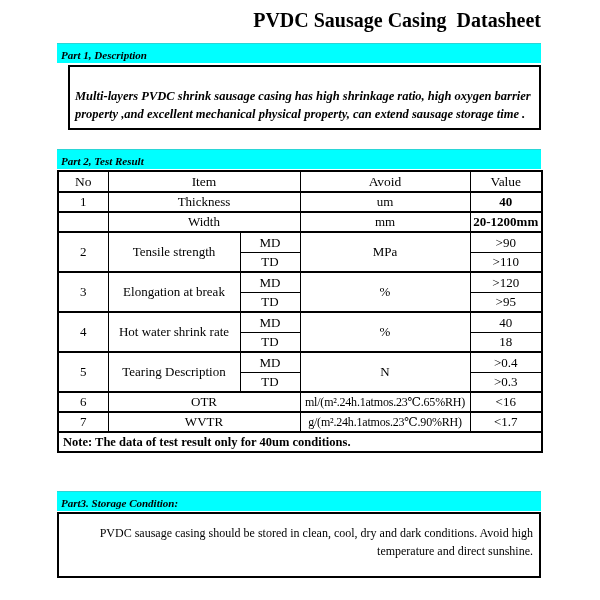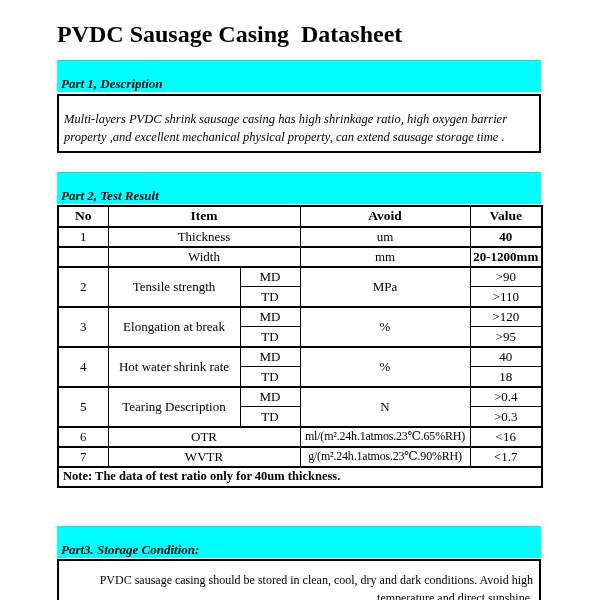--- a/index.html
+++ b/index.html
@@ -15,47 +15,48 @@
     font-family: "Liberation Serif", "DejaVu Serif", serif;
     color: #000000;
     overflow: hidden;
   }
   .content {
     margin-left: 57px;
     width: 484px;
   }
   .doc-title {
     margin: 0;
-    padding-top: 21px;
-    text-align: left;
-    font-size: 24px;
+    padding-top: 9px;
+    text-align: right;
+    font-size: 20px;
     font-weight: bold;
     line-height: 1.15;
     white-space: pre;
   }
   .section-bar {
     background: #00ffff;
     border-top: 1px solid #2ad6d6;
     font-weight: bold;
     font-style: italic;
-    font-size: 13px;
+    font-size: 11px;
     line-height: 14px;
-    padding: 16px 0 1px 4px;
+    padding: 4px 0 1px 4px;
   }
   .bar-part1 { margin-top: 11px; }
   .bar-part2 { margin-top: 19px; }
   .bar-part3 { margin-top: 38px; }
   .desc-box {
     margin-top: 2px;
     border: 2px solid #000000;
-    padding: 14px 6px 5px 5px;
-    font-weight: normal;
+    padding: 20px 6px 5px 5px;
+    font-weight: bold;
     font-style: italic;
     font-size: 12.5px;
     line-height: 1.45;
+    margin-left: 11px;
   }
   .storage-box {
     margin-top: 1px;
     border: 2px solid #000000;
     height: 52px;
     padding: 10px 6px 0 5px;
     box-sizing: content-box;
     font-size: 12px;
     line-height: 1.5;
     text-align: right;
@@ -72,21 +73,21 @@
   table.test-table td {
     border: 1px solid #000000;
     text-align: center;
     vertical-align: middle;
     padding: 0 2px;
     overflow: hidden;
     white-space: nowrap;
   }
   table.test-table tr { height: 20px; }
   table.test-table tr.hdr { height: 21px; }
-  table.test-table th { font-weight: bold; font-size: 13.5px; }
+  table.test-table th { font-weight: normal; font-size: 13.5px; }
   .bt2 { border-top-width: 2px !important; }
   .b { font-weight: bold; margin-left: 24px; }
   .unit-sm { font-size: 12px; letter-spacing: -0.2px; }
   .note-cell {
     text-align: left !important;
     font-weight: bold;
     font-size: 12.5px;
     padding-left: 4px !important;
   }
 </style>
@@ -192,21 +193,21 @@
         </tr>
 
         <tr>
           <td class="bt2">7</td>
           <td class="bt2" colspan="2">WVTR</td>
           <td class="bt2 unit-sm">g/(m².24h.1atmos.23℃.90%RH)</td>
           <td class="bt2">&lt;1.7</td>
         </tr>
 
         <tr>
-          <td class="bt2 note-cell" colspan="5">Note: The data of test ratio only for 40um thickness.</td>
+          <td class="bt2 note-cell" colspan="5">Note: The data of test result only for 40um conditions.</td>
         </tr>
       </tbody>
     </table>
 
     <div class="section-bar bar-part3">Part3. Storage Condition:</div>
 
     <div class="storage-box">
       <span>PVDC sausage casing should be stored in clean, cool, dry and dark conditions. Avoid high temperature and direct sunshine.</span>
     </div>
 

